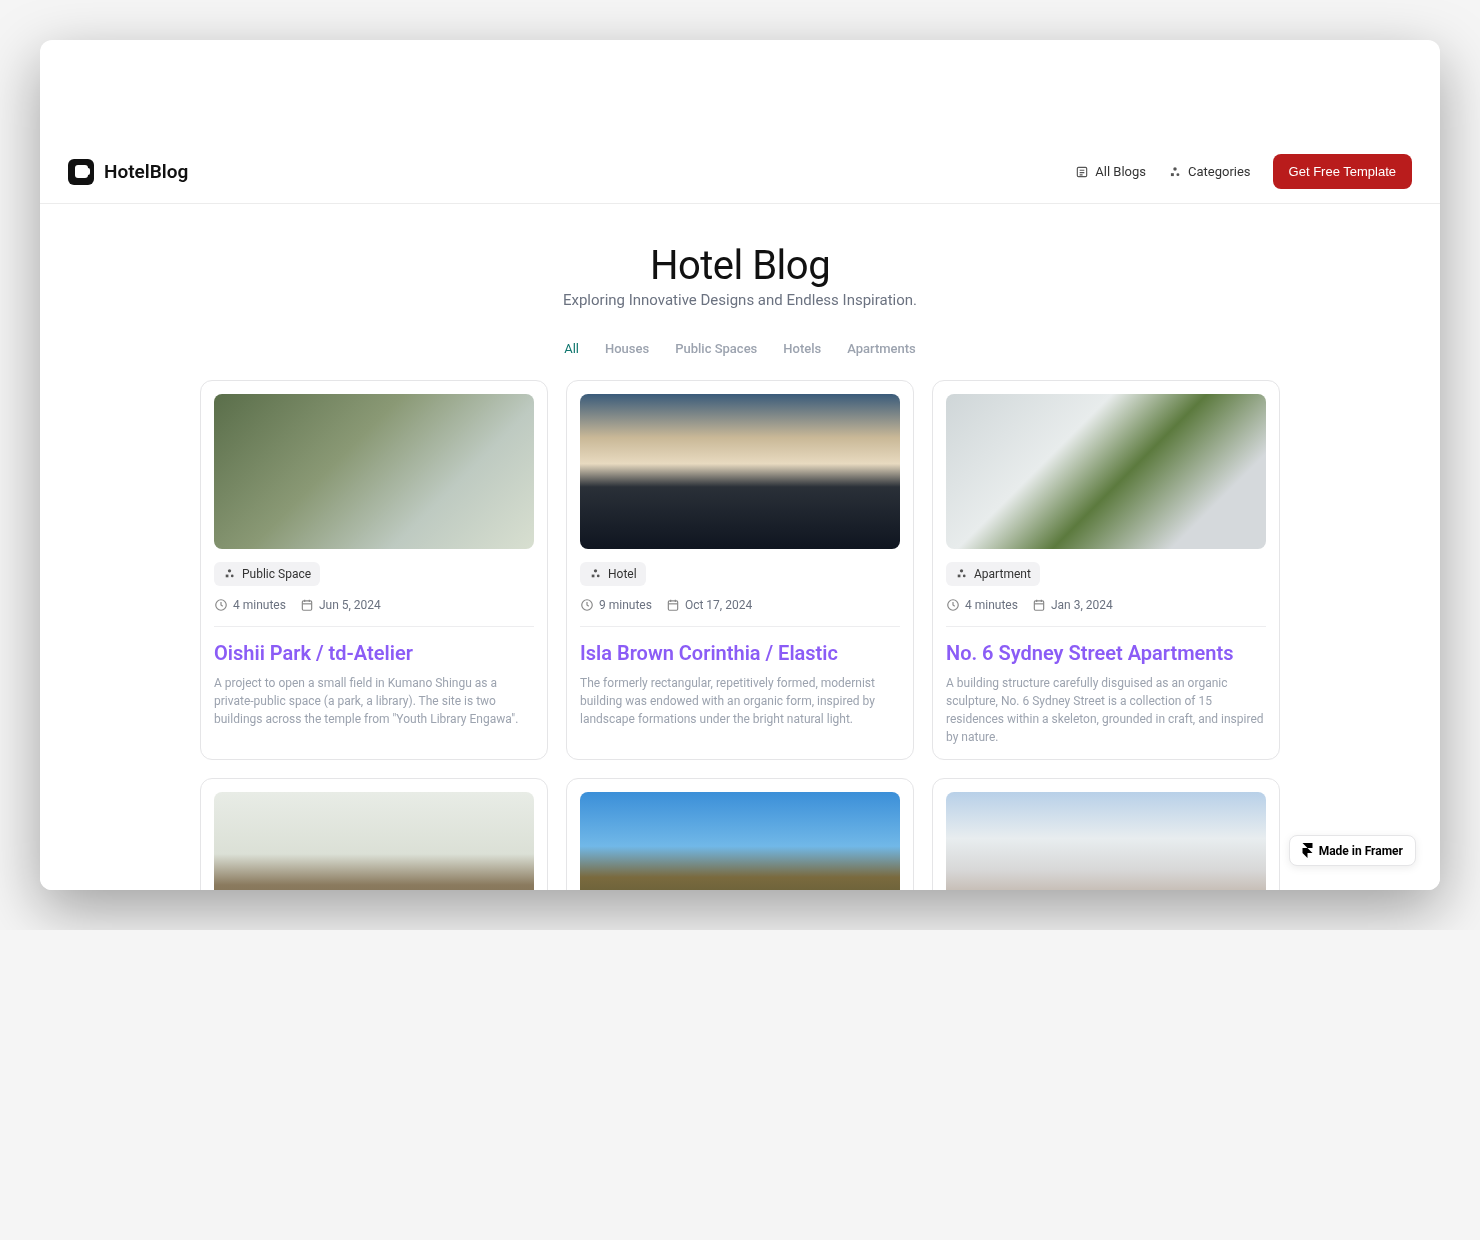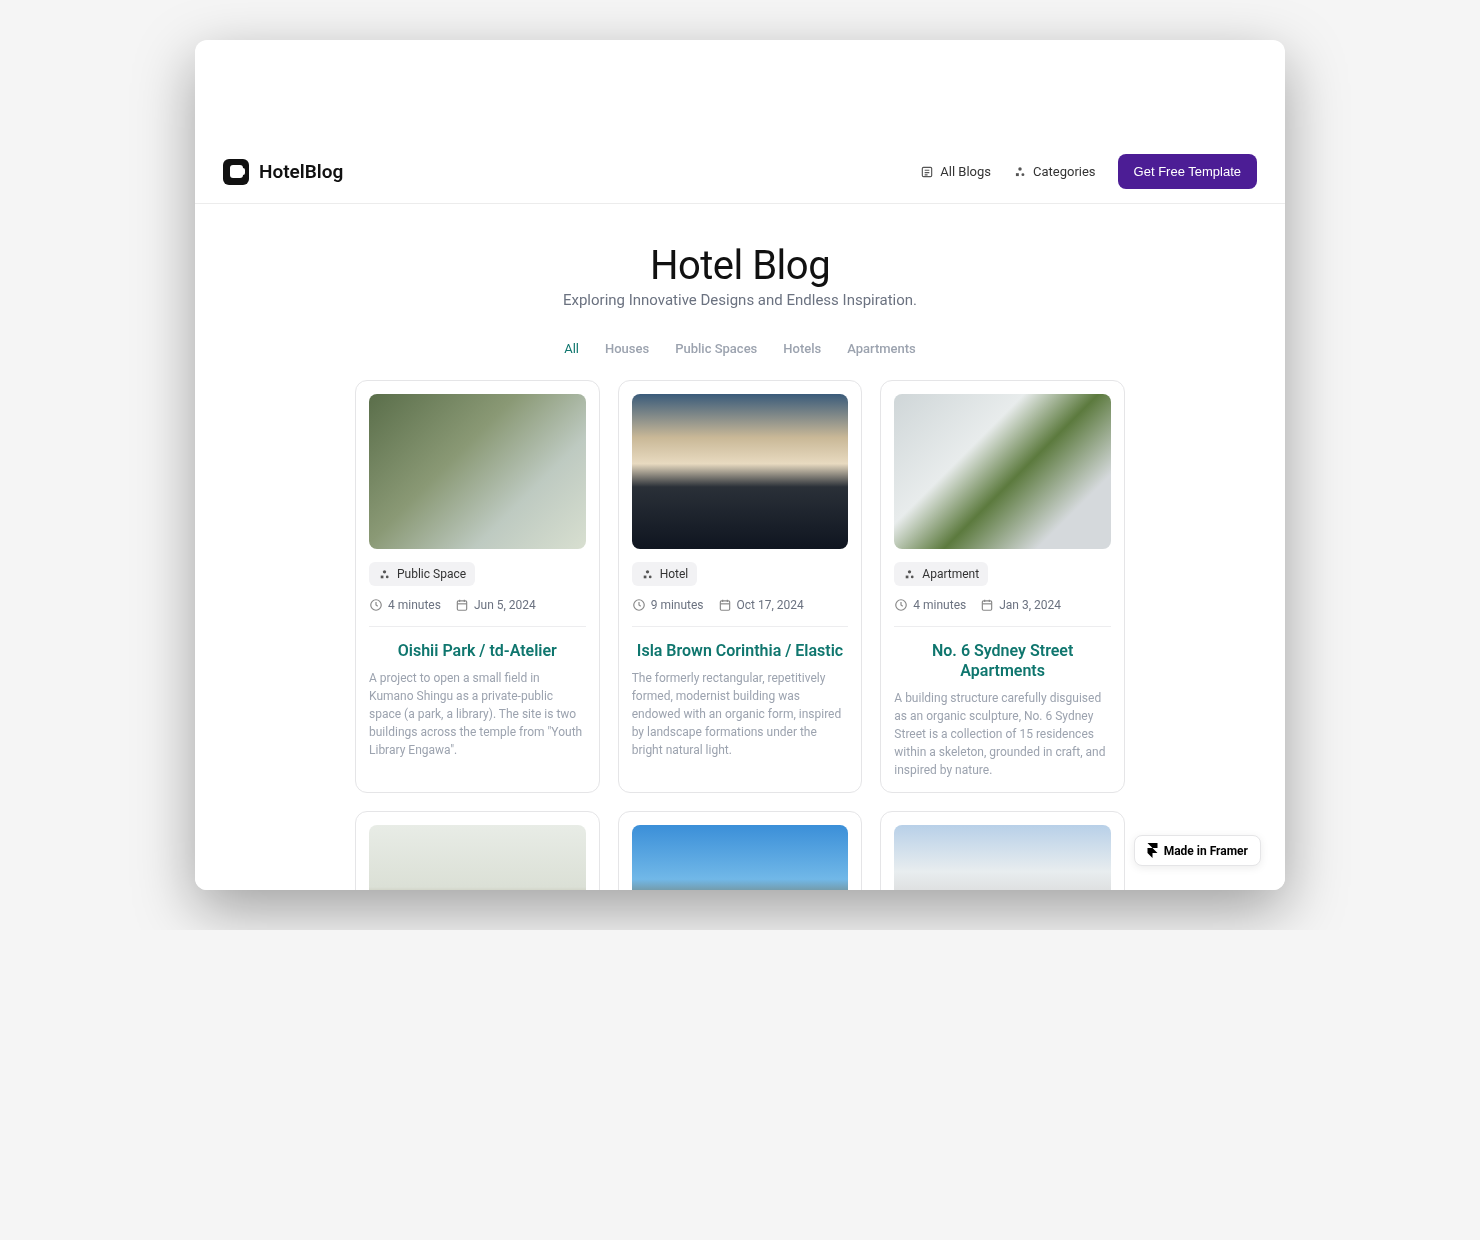--- a/index.html
+++ b/index.html
@@ -4,21 +4,21 @@
 <style>
   * { box-sizing: border-box; margin: 0; padding: 0; }
   body {
     font-family: -apple-system, BlinkMacSystemFont, "Segoe UI", Roboto, Helvetica, Arial, sans-serif;
     background: #f5f5f5;
     display: flex;
     justify-content: center;
     padding: 40px 0;
   }
   .browser-frame {
-    width: 1090px;
+    width: 1400px;
     background: #fff;
     border-radius: 12px;
     box-shadow: 0 20px 60px rgba(0,0,0,0.35);
     overflow: hidden;
     padding-top: 100px;
     position: relative;
   }
   .page { background: #fff; }
   .header {
     display: flex;
@@ -58,21 +58,21 @@
   .nav { display: flex; align-items: center; gap: 22px; }
   .nav-link {
     display: flex; align-items: center; gap: 6px;
     font-size: 13px; color: #333; text-decoration: none;
     cursor: pointer;
     text-align: right;
   }
   .nav-link svg { width: 14px; height: 14px; }
   .cta-btn {
     padding: 10px 16px;
-    background: #4c1d95;
+    background: #b91c1c;
     color: #fff;
     border: none;
     border-radius: 8px;
     font-size: 13px;
     font-weight: 500;
     cursor: pointer;
   }
   .hero { text-align: center; padding: 38px 20px 26px; }
   .hero h1 { font-size: 40px; font-weight: 400; color: #111; margin-bottom: 2px; letter-spacing: -0.5px; }
   .hero p { font-size: 15px; color: #6b7280; }
@@ -104,21 +104,20 @@
   }
   .card-img {
     width: 100%;
     height: 155px;
     border-radius: 8px;
     background-size: cover;
     background-position: center;
   }
   .badge {
     display: inline-flex;
-    align-items: center;
     gap: 6px;
     background: #f2f2f4;
     border-radius: 6px;
     padding: 5px 9px;
     font-size: 12px;
     color: #333;
     margin-top: 13px;
     width: fit-content;
   }
   .badge svg { width: 13px; height: 13px; }
@@ -132,27 +131,26 @@
   }
   .meta-item {
     display: flex;
     align-items: center;
     gap: 5px;
     font-size: 12px;
     color: #6b7280;
   }
   .meta-item svg { width: 14px; height: 14px; }
   .card h3 {
-    font-size: 16px;
+    font-size: 20px;
     font-weight: 600;
-    color: #0f766e;
+    color: #8b5cf6;
     margin-top: 14px;
     margin-bottom: 8px;
     line-height: 1.25;
-    text-align: center;
   }
   .card p {
     font-size: 12px;
     color: #9ca3af;
     line-height: 1.5;
   }
   .framer-badge {
     position: absolute;
     bottom: 24px;
     right: 24px;

